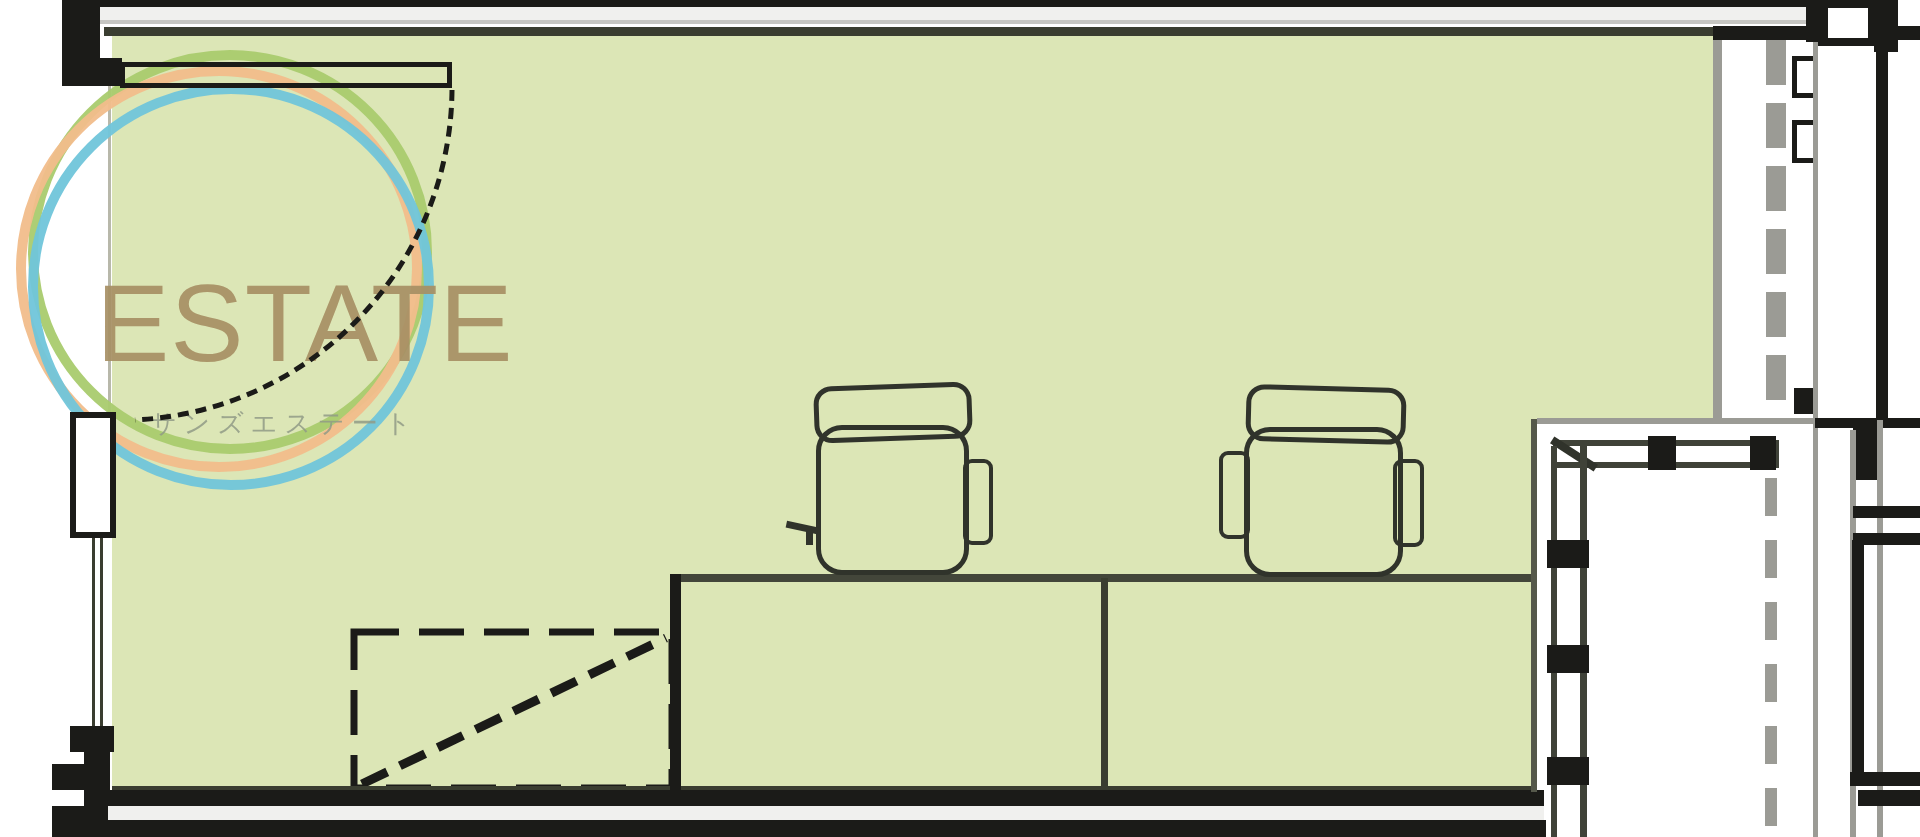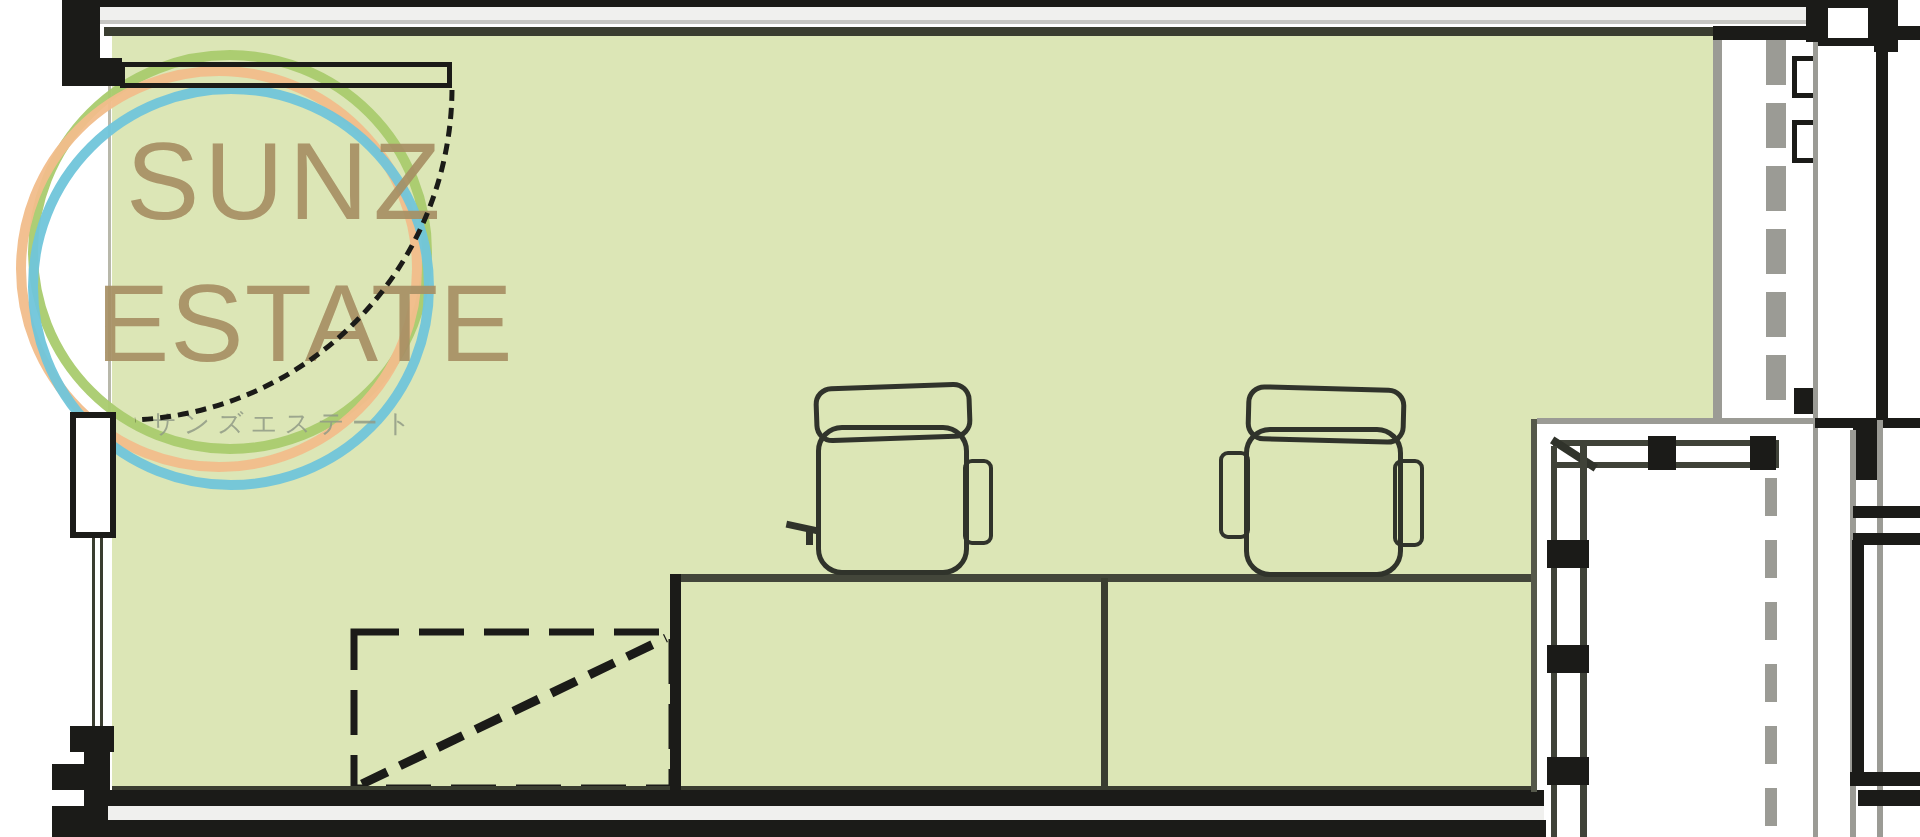--- a/index.html
+++ b/index.html
@@ -33,21 +33,20 @@
 
 <div class="stage">
 
   <div class="abs room" style="left:112px;top:36px;width:1601px;height:383px;"></div>
   <div class="abs room" style="left:112px;top:419px;width:1419px;height:373px;"></div>
   <div class="wfaint" style="left:108px;top:86px;width:3px;height:328px;"></div>
 
   <div class="ring ring-green" style="left:28px;top:50px;width:404px;height:404px;"></div>
   <div class="ring ring-orange" style="left:16px;top:66px;width:406px;height:406px;"></div>
   <div class="ring ring-blue" style="left:28px;top:84px;width:406px;height:406px;"></div>
-  <div class="brand brand-big" style="left:126px;top:126px;">SUNZ</div>
   <div class="brand brand-big" style="left:96px;top:268px;letter-spacing:1px;">ESTATE</div>
   <div class="brand brand-jp" style="left:150px;top:410px;">サンズエステート</div>
 
   <svg class="abs" style="left:0;top:0;" width="1920" height="837" viewBox="0 0 1920 837">
     <path d="M 452 90 A 333 333 0 0 1 135 420" fill="none" stroke="#1b1b18" stroke-width="5" stroke-dasharray="11 7"></path>
     <rect x="354" y="632" width="318" height="156" fill="none" stroke="#1b1b18" stroke-width="7" stroke-dasharray="45 20"></rect>
     <line x1="362" y1="784" x2="666" y2="638" stroke="#1b1b18" stroke-width="9" stroke-dasharray="28 14"></line>
   </svg>
 
   <div class="wd" style="left:62px;top:0;width:1760px;height:7px;"></div>

